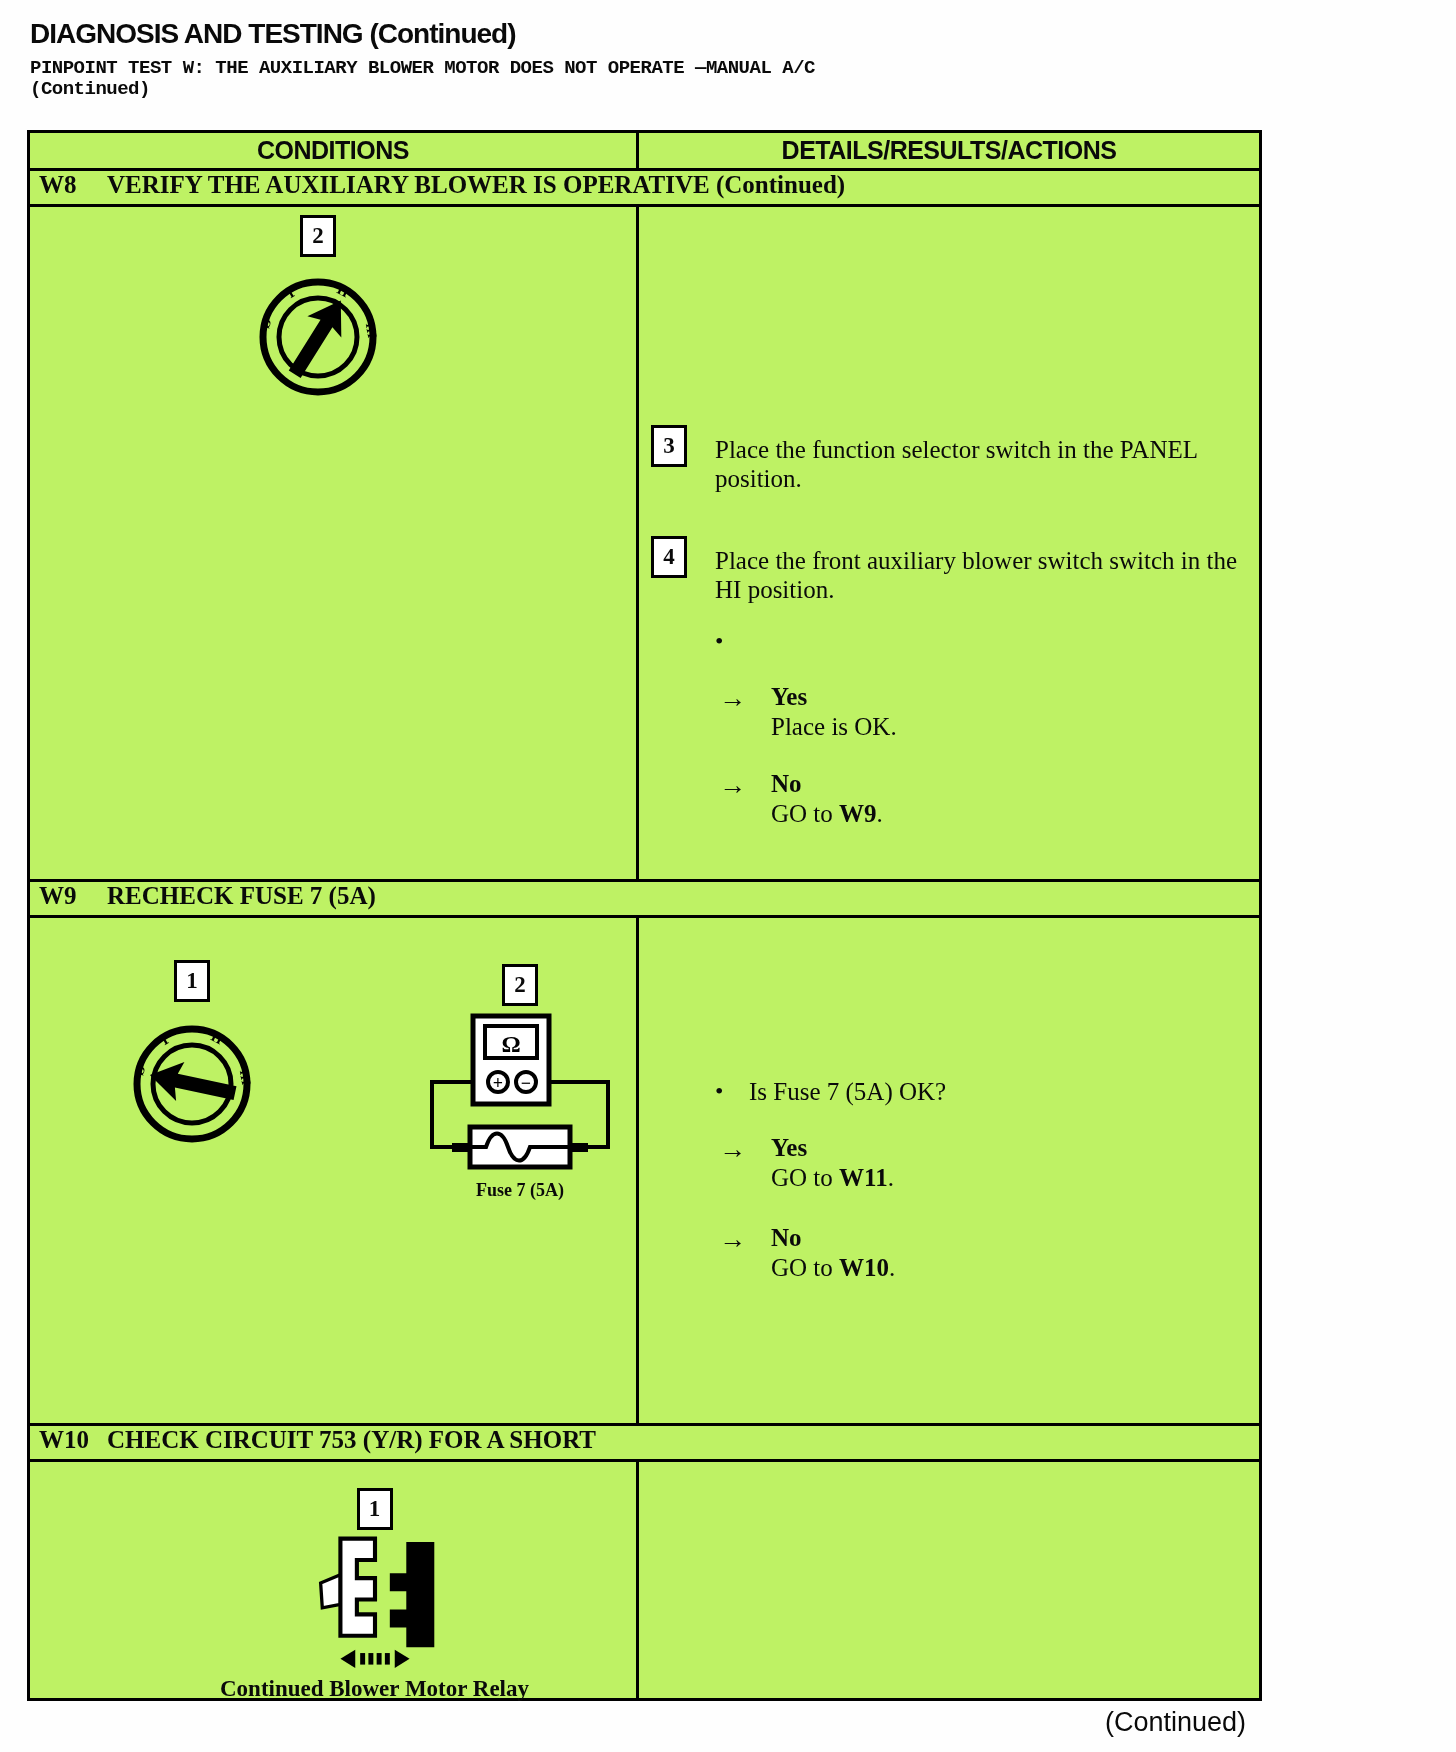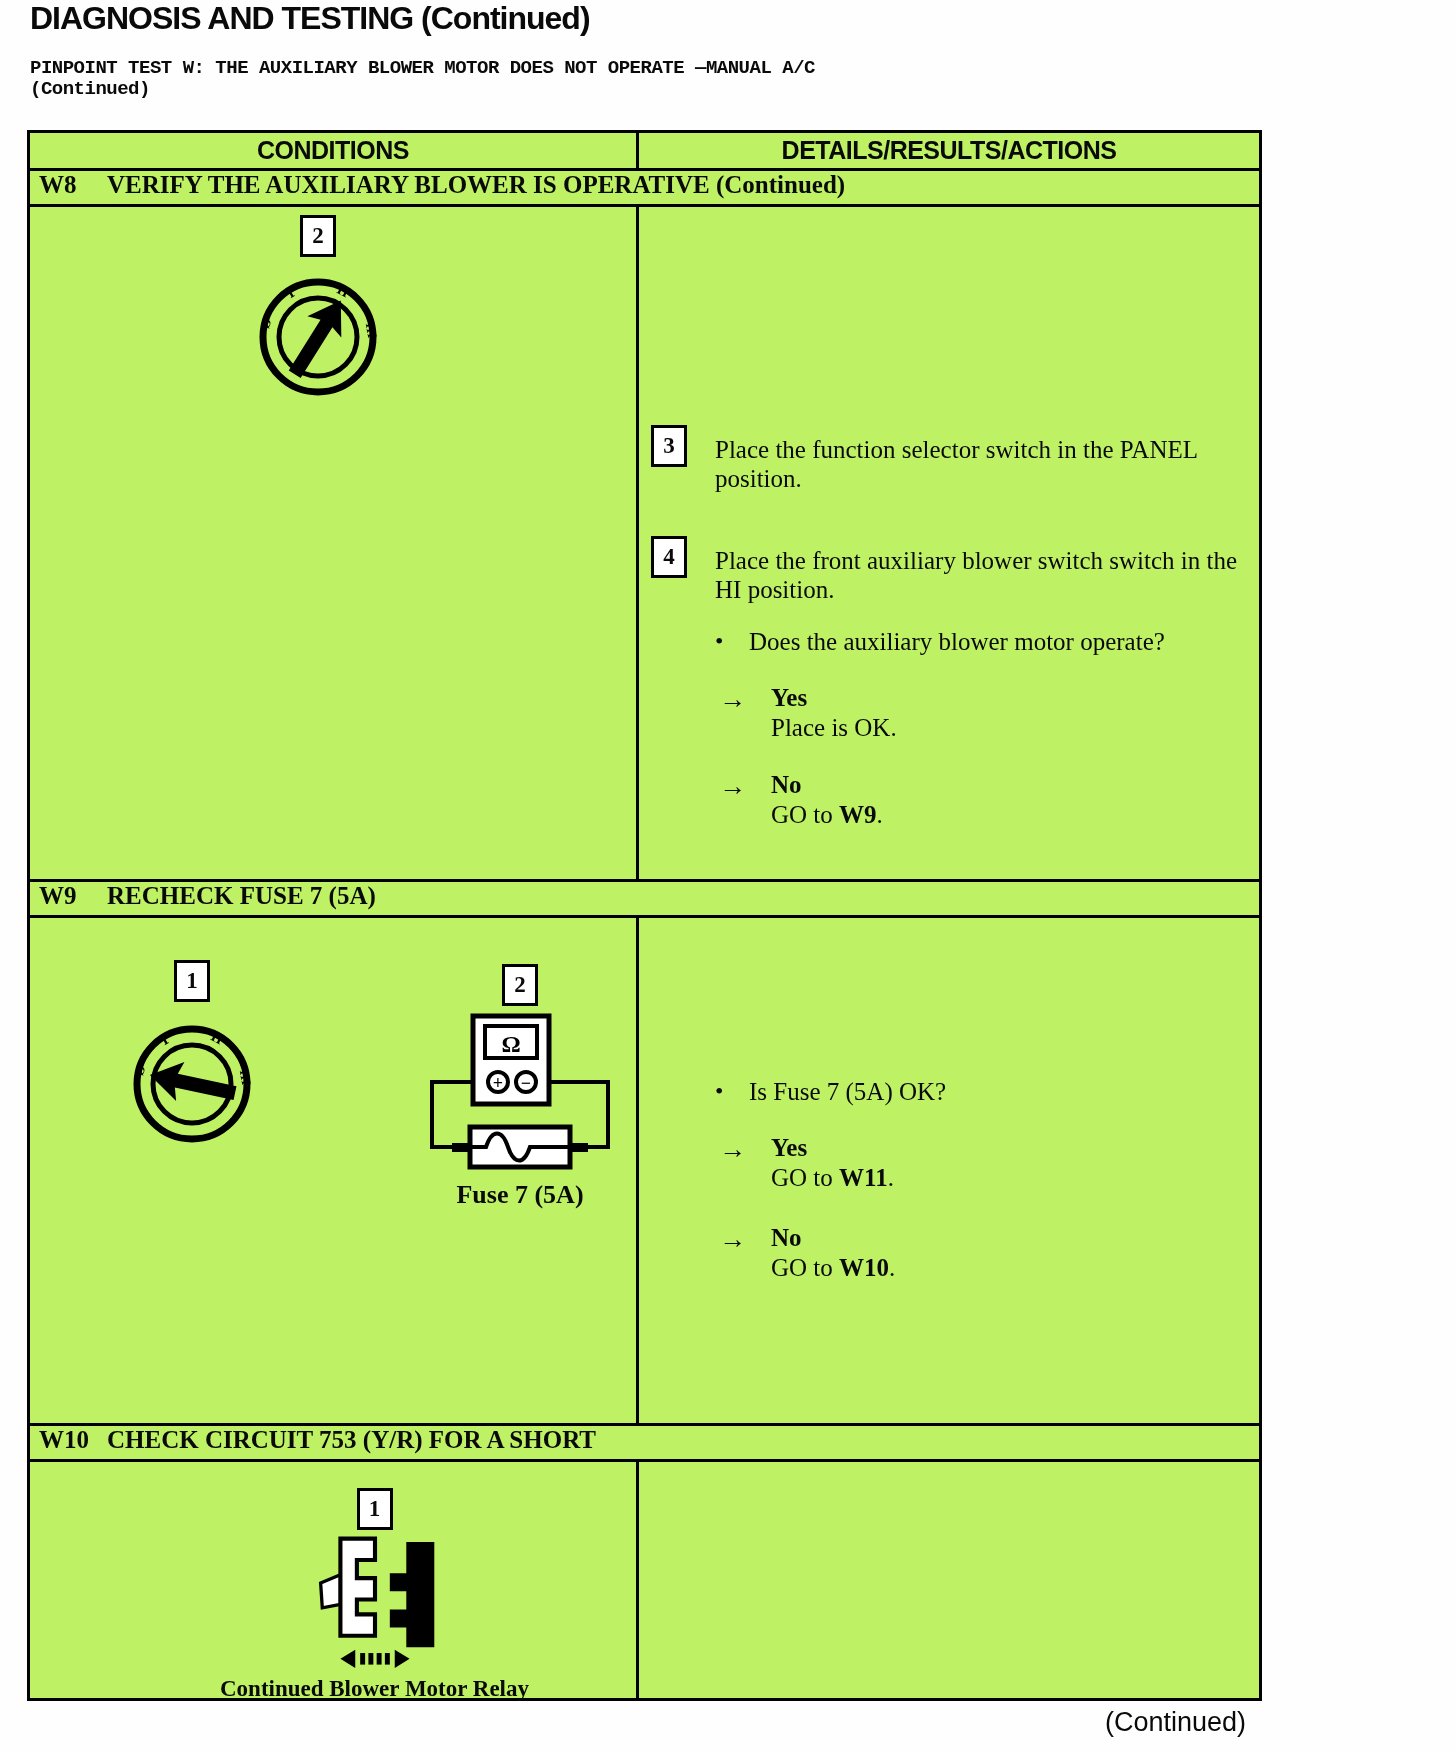--- a/index.html
+++ b/index.html
@@ -2,22 +2,22 @@
 <html><head>
 <meta charset="utf-8">
 <style>
   html,body{margin:0;padding:0;}
   body{
     width:1456px;height:1752px;position:relative;background:#fefefe;color:#0a0a0a;
     font-family:"Liberation Serif", serif;
     -webkit-font-smoothing:antialiased;
   }
   .page-title{
-    position:absolute;left:30px;top:0;font-family:"Liberation Sans",sans-serif;
-    font-weight:bold;font-size:32px;letter-spacing:-1px;
+    position:absolute;left:30px;top:18px;font-family:"Liberation Sans",sans-serif;
+    font-weight:bold;font-size:28px;letter-spacing:-1px;
   }
   .page-subtitle{
     position:absolute;left:30px;top:58px;font-family:Liberation Mono, monospace;
     font-weight:bold;font-size:19px;letter-spacing:-0.5px;line-height:1.1;width:1240px;
   }
   .ptable{
     position:absolute;left:27px;top:130px;width:1229px;border:3px solid #000;background:#bef264;
   }
   .thead{display:grid;grid-template-columns:606px 1fr;height:35px;border-bottom:3px solid #000;}
   .th{
@@ -35,21 +35,21 @@
   .body-w8{height:672px;}
   .body-w9{height:505px;}
   .body-w10{height:236px;}
   .cond{position:relative;}
   .details{border-left:3px solid #000;position:relative;}
   .figure{position:absolute;display:flex;flex-direction:column;align-items:center;}
   .badge{
     width:30px;height:36px;border:3px solid #000;display:flex;align-items:center;justify-content:center;
     font-weight:bold;font-size:23px;background:#fff;flex:none;
   }
-  .fig-caption{font-weight:bold;font-size:26px;margin-top:4px;white-space:nowrap;}
+  .fig-caption{font-weight:bold;font-size:18px;margin-top:4px;white-space:nowrap;}
   .fig-caption.big{font-size:23px;}
   .step{display:flex;margin-left:12px;}
   .step .text{margin-left:28px;font-size:25px;line-height:1.17;width:540px;margin-top:10px;}
   .q-row{display:flex;margin-left:76px;font-size:25px;}
   .q-bullet{width:34px;flex:none;font-size:24px;}
   .result{display:flex;margin-left:80px;font-size:25px;line-height:1.2;}
   .result .arrow{width:52px;flex:none;font-size:27px;font-weight:bold;}
   .result .answer{font-weight:bold;}
   .result .target{font-weight:bold;}
   .pt218{padding-top:218px;} .pt160{padding-top:160px;}
@@ -98,21 +98,20 @@
       <div class="step">
         <div class="badge">3</div>
         <div class="text">Place the function selector switch in the PANEL position.</div>
       </div>
       <div class="step mt42">
         <div class="badge">4</div>
         <div class="text">Place the front auxiliary blower switch switch in the HI position.</div>
       </div>
       <div class="q-row mt24">
         <span class="q-bullet">•</span>
-        <span>Does the auxiliary blower motor operate?</span>
       </div>
       <div class="result mt27">
         <span class="arrow">→</span>
         <span>
           <span class="answer">Yes</span><br>
           <span>Place is OK.</span><span class="target"></span><span></span>
         </span>
       </div>
       <div class="result mt27">
         <span class="arrow">→</span>

